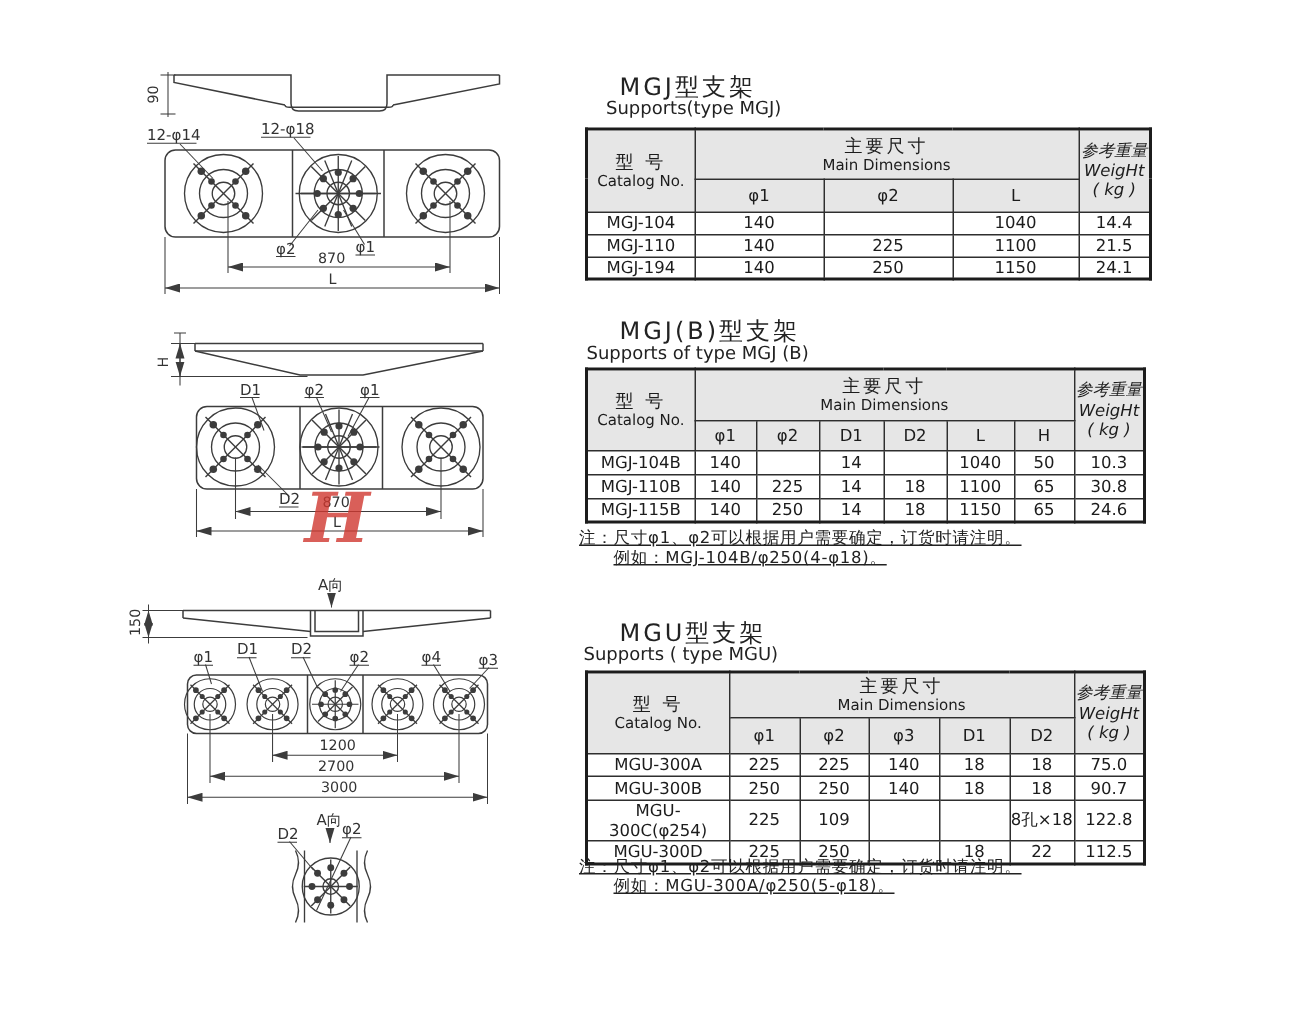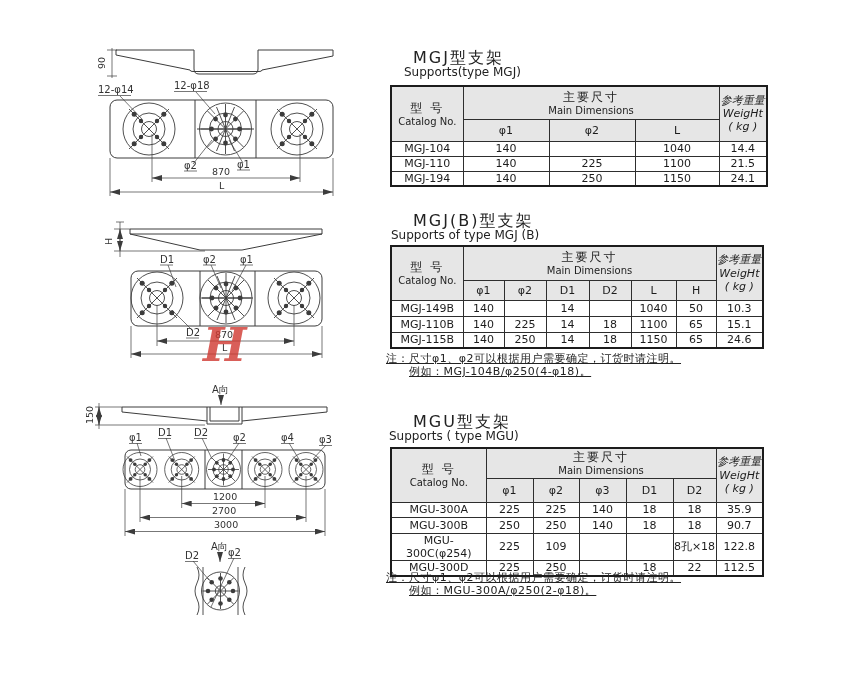--- a/index.html
+++ b/index.html
@@ -394,38 +394,38 @@
     </tr>
     <tr class="hrow h2row" style="height:20px">
       <td class="dimcol">φ1</td>
       <td class="dimcol">φ2</td>
       <td class="dimcol">D1</td>
       <td class="dimcol">D2</td>
       <td class="dimcol">L</td>
       <td class="dimcol">H</td>
     </tr>
     <tr style="height:16px">
-      <td>MGJ-149B</td>
+      <td>MGJ-104B</td>
       <td>140</td>
       <td></td>
       <td>14</td>
       <td></td>
       <td>1040</td>
       <td>50</td>
       <td>10.3</td>
     </tr>
     <tr style="height:16px">
       <td>MGJ-110B</td>
       <td>140</td>
       <td>225</td>
       <td>14</td>
       <td>18</td>
       <td>1100</td>
       <td>65</td>
-      <td>15.1</td>
+      <td>30.8</td>
     </tr>
     <tr style="height:16px">
       <td>MGJ-115B</td>
       <td>140</td>
       <td>250</td>
       <td>14</td>
       <td>18</td>
       <td>1150</td>
       <td>65</td>
       <td>24.6</td>
@@ -471,21 +471,21 @@
       <td class="dimcol">D1</td>
       <td class="dimcol">D2</td>
     </tr>
     <tr style="height:15.5px">
       <td>MGU-300A</td>
       <td>225</td>
       <td>225</td>
       <td>140</td>
       <td>18</td>
       <td>18</td>
-      <td>35.9</td>
+      <td>75.0</td>
     </tr>
     <tr style="height:15.5px">
       <td>MGU-300B</td>
       <td>250</td>
       <td>250</td>
       <td>140</td>
       <td>18</td>
       <td>18</td>
       <td>90.7</td>
     </tr>
@@ -503,19 +503,19 @@
       <td>225</td>
       <td>250</td>
       <td></td>
       <td>18</td>
       <td>22</td>
       <td>112.5</td>
     </tr>
   </tbody>
     </table>
   <div class="abs note" style="left:386px;top:570px">注：尺寸φ1、φ2可以根据用户需要确定，订货时请注明。</div>
-  <div class="abs note" style="left:409px;top:583px">例如：MGU-300A/φ250(2-φ18)。</div>
+  <div class="abs note" style="left:409px;top:583px">例如：MGU-300A/φ250(5-φ18)。</div>
 
   <div class="watermark">
     <span class="wm-logo">H</span>
   </div>
 
 </div>
 
 </body></html>

